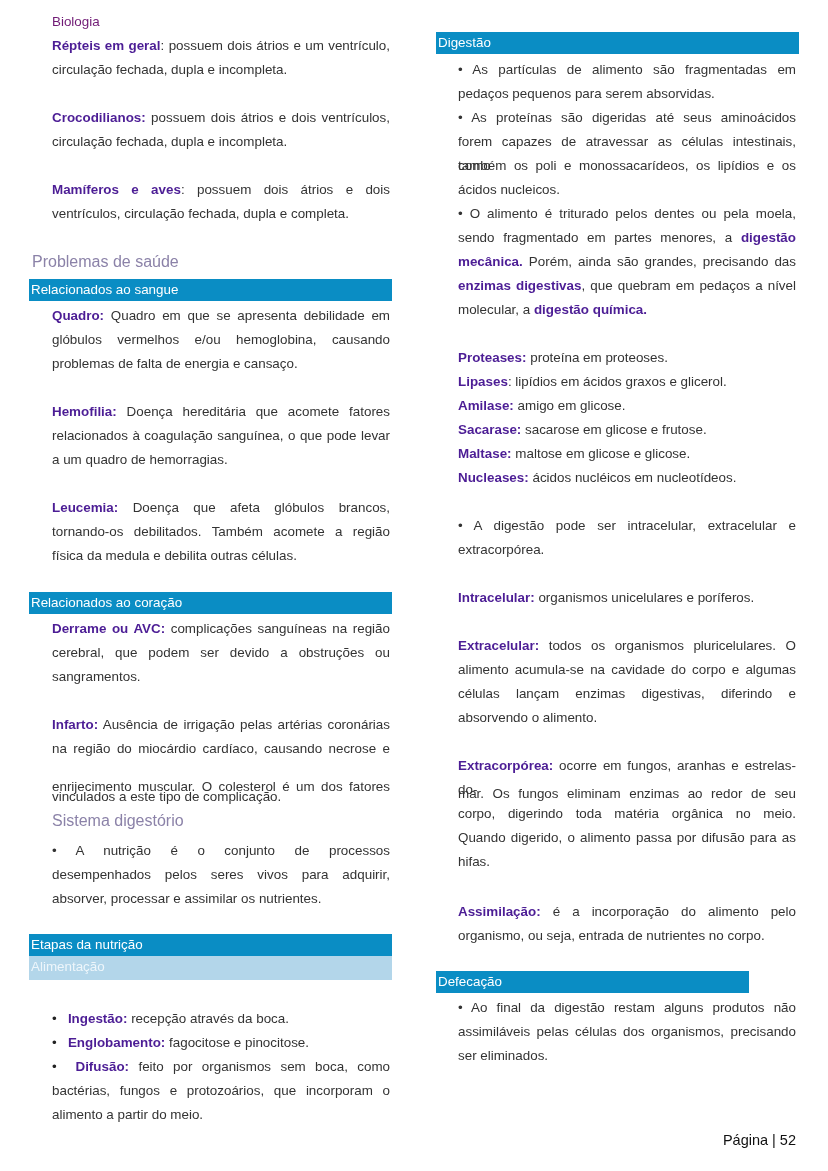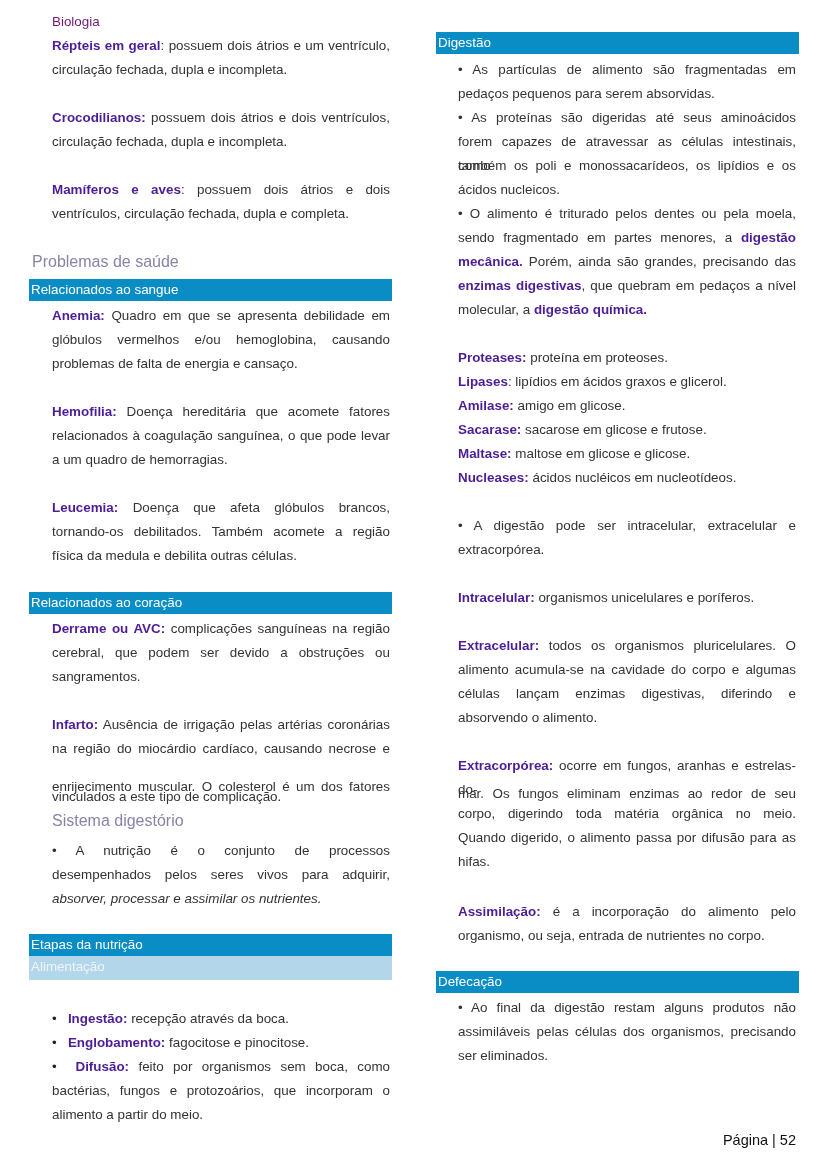--- a/index.html
+++ b/index.html
@@ -31,21 +31,21 @@
 
 <div class="line just col-left" style="top:106px;"><b>Crocodilianos:</b> <span>possuem dois átrios e dois ventrículos,</span></div>
 <div class="line col-left" style="top:130px;">circulação fechada, dupla e incompleta.</div>
 
 <div class="line just col-left" style="top:178px;"><b>Mamíferos e aves</b><span>:</span> <span>possuem dois átrios e dois</span></div>
 <div class="line col-left" style="top:202px;">ventrículos, circulação fechada, dupla e completa.</div>
 
 <div class="h2" style="left:32px; top:249px;">Problemas de saúde</div>
 <div class="bar" style="left:29px; top:279px; width:363px;">Relacionados ao sangue</div>
 
-<div class="line just col-left" style="top:304px;"><b>Anemia:</b> <span>Quadro em que se apresenta debilidade em</span></div>
+<div class="line just col-left" style="top:304px;"><b>Quadro:</b> <span>Quadro em que se apresenta debilidade em</span></div>
 <div class="line just col-left" style="top:328px;">glóbulos vermelhos e/ou hemoglobina, causando</div>
 <div class="line col-left" style="top:352px;">problemas de falta de energia e cansaço.</div>
 
 <div class="line just col-left" style="top:400px;"><b>Hemofilia:</b> <span>Doença hereditária que acomete fatores</span></div>
 <div class="line just col-left" style="top:424px;">relacionados à coagulação sanguínea, o que pode levar</div>
 <div class="line col-left" style="top:448px;">a um quadro de hemorragias.</div>
 
 <div class="line just col-left" style="top:496px;"><b>Leucemia:</b> <span>Doença que afeta glóbulos brancos,</span></div>
 <div class="line just col-left" style="top:520px;">tornando-os debilitados. Também acomete a região</div>
 <div class="line col-left" style="top:544px;">física da medula e debilita outras células.</div>
@@ -57,21 +57,21 @@
 <div class="line col-left" style="top:665px;">sangramentos.</div>
 
 <div class="line just col-left" style="top:713px;"><b>Infarto:</b> <span>Ausência de irrigação pelas artérias coronárias</span></div>
 <div class="line just col-left" style="top:737px;">na região do miocárdio cardíaco, causando necrose e</div>
 <div class="line just col-left" style="top:761px;margin-top:14px;">enrijecimento muscular. O colesterol é um dos fatores</div>
 <div class="line col-left" style="top:785px;">vinculados a este tipo de complicação.</div>
 
 <div class="h2" style="left:52px; top:808px;">Sistema digestório</div>
 <div class="line just col-left" style="top:839px;">•  A nutrição é o conjunto de processos</div>
 <div class="line just col-left" style="top:863px;">desempenhados pelos seres vivos para adquirir,</div>
-<div class="line col-left" style="top:887px;font-style:italic;">absorver, processar e assimilar os nutrientes.</div>
+<div class="line col-left" style="top:887px;">absorver, processar e assimilar os nutrientes.</div>
 
 <div class="bar" style="left:29px; top:934px; width:363px;">Etapas da nutrição</div>
 <div class="bar light" style="left:29px; top:956px; width:363px; height:24px;">Alimentação</div>
 
 <div class="line col-left" style="top:1007px;"><span class="bullet">•</span>&nbsp;&nbsp;&nbsp;<b>Ingestão:</b> <span>recepção através da boca.</span></div>
 <div class="line col-left" style="top:1031px;"><span class="bullet">•</span>&nbsp;&nbsp;&nbsp;<b>Englobamento:</b> <span>fagocitose e pinocitose.</span></div>
 <div class="line just col-left" style="top:1055px;"><span class="bullet">•</span>&nbsp; <b>Difusão:</b> <span>feito por organismos sem boca, como</span></div>
 <div class="line just col-left" style="top:1079px;">bactérias, fungos e protozoários, que incorporam o</div>
 <div class="line col-left" style="top:1103px;">alimento a partir do meio.</div>
 
@@ -109,18 +109,18 @@
 
 <div class="line just col-right" style="top:754px;"><b>Extracorpórea:</b> <span>ocorre em fungos, aranhas e estrelas-do-</span></div>
 <div class="line just col-right" style="top:782px;">mar. Os fungos eliminam enzimas ao redor de seu</div>
 <div class="line just col-right" style="top:802px;">corpo, digerindo toda matéria orgânica no meio.</div>
 <div class="line just col-right" style="top:826px;">Quando digerido, o alimento passa por difusão para as</div>
 <div class="line col-right" style="top:850px;">hifas.</div>
 
 <div class="line just col-right" style="top:900px;"><b>Assimilação:</b> <span>é a incorporação do alimento pelo</span></div>
 <div class="line col-right" style="top:924px;">organismo, ou seja, entrada de nutrientes no corpo.</div>
 
-<div class="bar" style="left:436px; top:971px; width:363px;">Defecação</div>
+<div class="bar" style="left:436px; top:971px; width:313px;">Defecação</div>
 <div class="line just col-right" style="top:996px;">•  Ao final da digestão restam alguns produtos não</div>
 <div class="line just col-right" style="top:1020px;">assimiláveis pelas células dos organismos, precisando</div>
 <div class="line col-right" style="top:1044px;">ser eliminados.</div>
 
 <div class="line" style="left:700px; top:1128px; width:96px; text-align:right; font-size:14.5px; color:#111;">Página | 52</div>
 
 </body></html>

